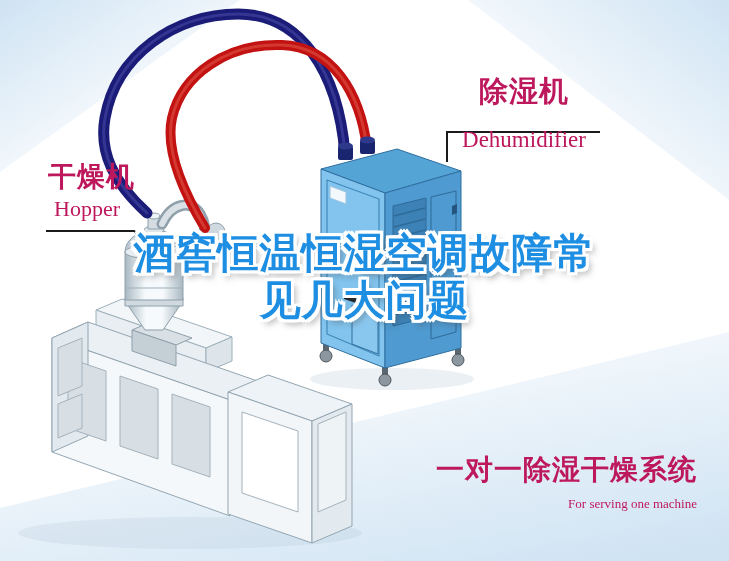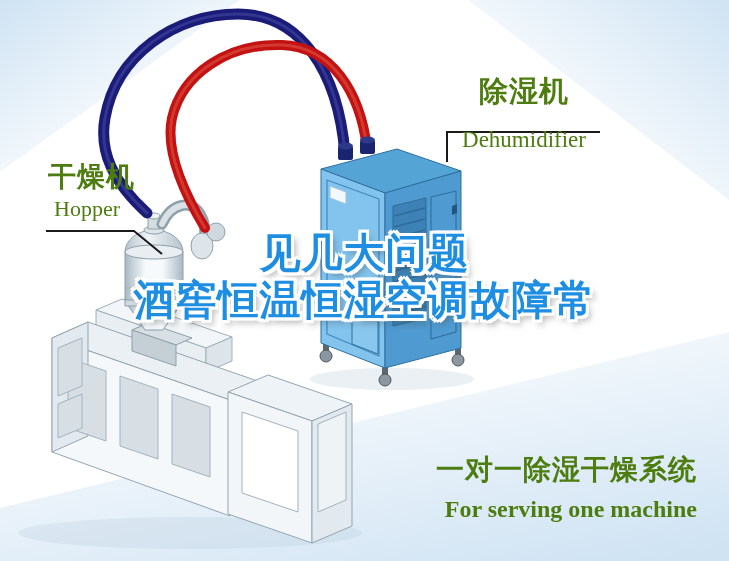--- a/index.html
+++ b/index.html
@@ -5,21 +5,21 @@
   html,body{margin:0;padding:0;background:#fff;}
   .stage{
     position:relative;
     width:729px;height:561px;
     overflow:hidden;
     background:#ffffff;
     font-family:"DejaVu Sans","Liberation Sans",sans-serif;
   }
   .stage svg{position:absolute;left:0;top:0;z-index:1;}
 
-  .label-block{position:absolute;z-index:2;color:#4d7c0f;}
+  .label-block{position:absolute;z-index:2;color:#be185d;}
   .cn{font-weight:900;letter-spacing:1px;white-space:nowrap;}
   .en{font-family:"Liberation Serif","DejaVu Serif",serif;white-space:nowrap;}
 
   .hopper-cn{left:48px;top:158px;font-size:28px;}
   .hopper-en{left:54px;top:196px;font-size:22px;}
 
   .dehu-block{left:438px;top:72px;width:172px;text-align:center;}
   .dehu-cn{font-size:29px;}
   .dehu-en{font-size:23px;margin-top:15px;}
 
@@ -30,21 +30,21 @@
     font-size:41px;font-weight:900;line-height:47px;letter-spacing:1px;
     text-shadow:
       -3px -3px 0 #fff, 0 -3px 0 #fff, 3px -3px 0 #fff,
       -3px 0 0 #fff, 3px 0 0 #fff,
       -3px 3px 0 #fff, 0 3px 0 #fff, 3px 3px 0 #fff,
       4px 5px 6px rgba(70,70,70,.5);
   }
 
   .footer-block{left:392px;top:451px;width:305px;text-align:right;}
   .footer-cn{font-size:28px;}
-  .footer-en{font-size:24px;margin-top:7px;font-weight:bold;}
+  .footer-en{font-size:13px;margin-top:7px;}
 </style>
 </head>
 <body>
 
 <div class="stage">
 
   <svg width="729" height="561" viewBox="0 0 729 561">
     <defs>
       <linearGradient id="gTL" x1="0%" y1="0%" x2="70%" y2="75%">
         <stop offset="0" stop-color="#cfe3f3"></stop>
@@ -180,22 +180,22 @@
 
   <div class="label-block hopper-en en">Hopper</div>
   <div class="label-block hopper-cn cn">干燥机</div>
 
   <div class="label-block dehu-block">
     <div class="cn dehu-cn">除湿机</div>
     <div class="en dehu-en">Dehumidifier</div>
   </div>
 
   <div class="headline">
+    <div>酒窖恒温恒湿空调故障常</div>
     <div>见几大问题</div>
-    <div>酒窖恒温恒湿空调故障常</div>
   </div>
 
   <div class="label-block footer-block">
     <div class="cn footer-cn">一对一除湿干燥系统</div>
     <div class="en footer-en">For serving one machine</div>
   </div>
 
 </div>
 
 </body></html>

